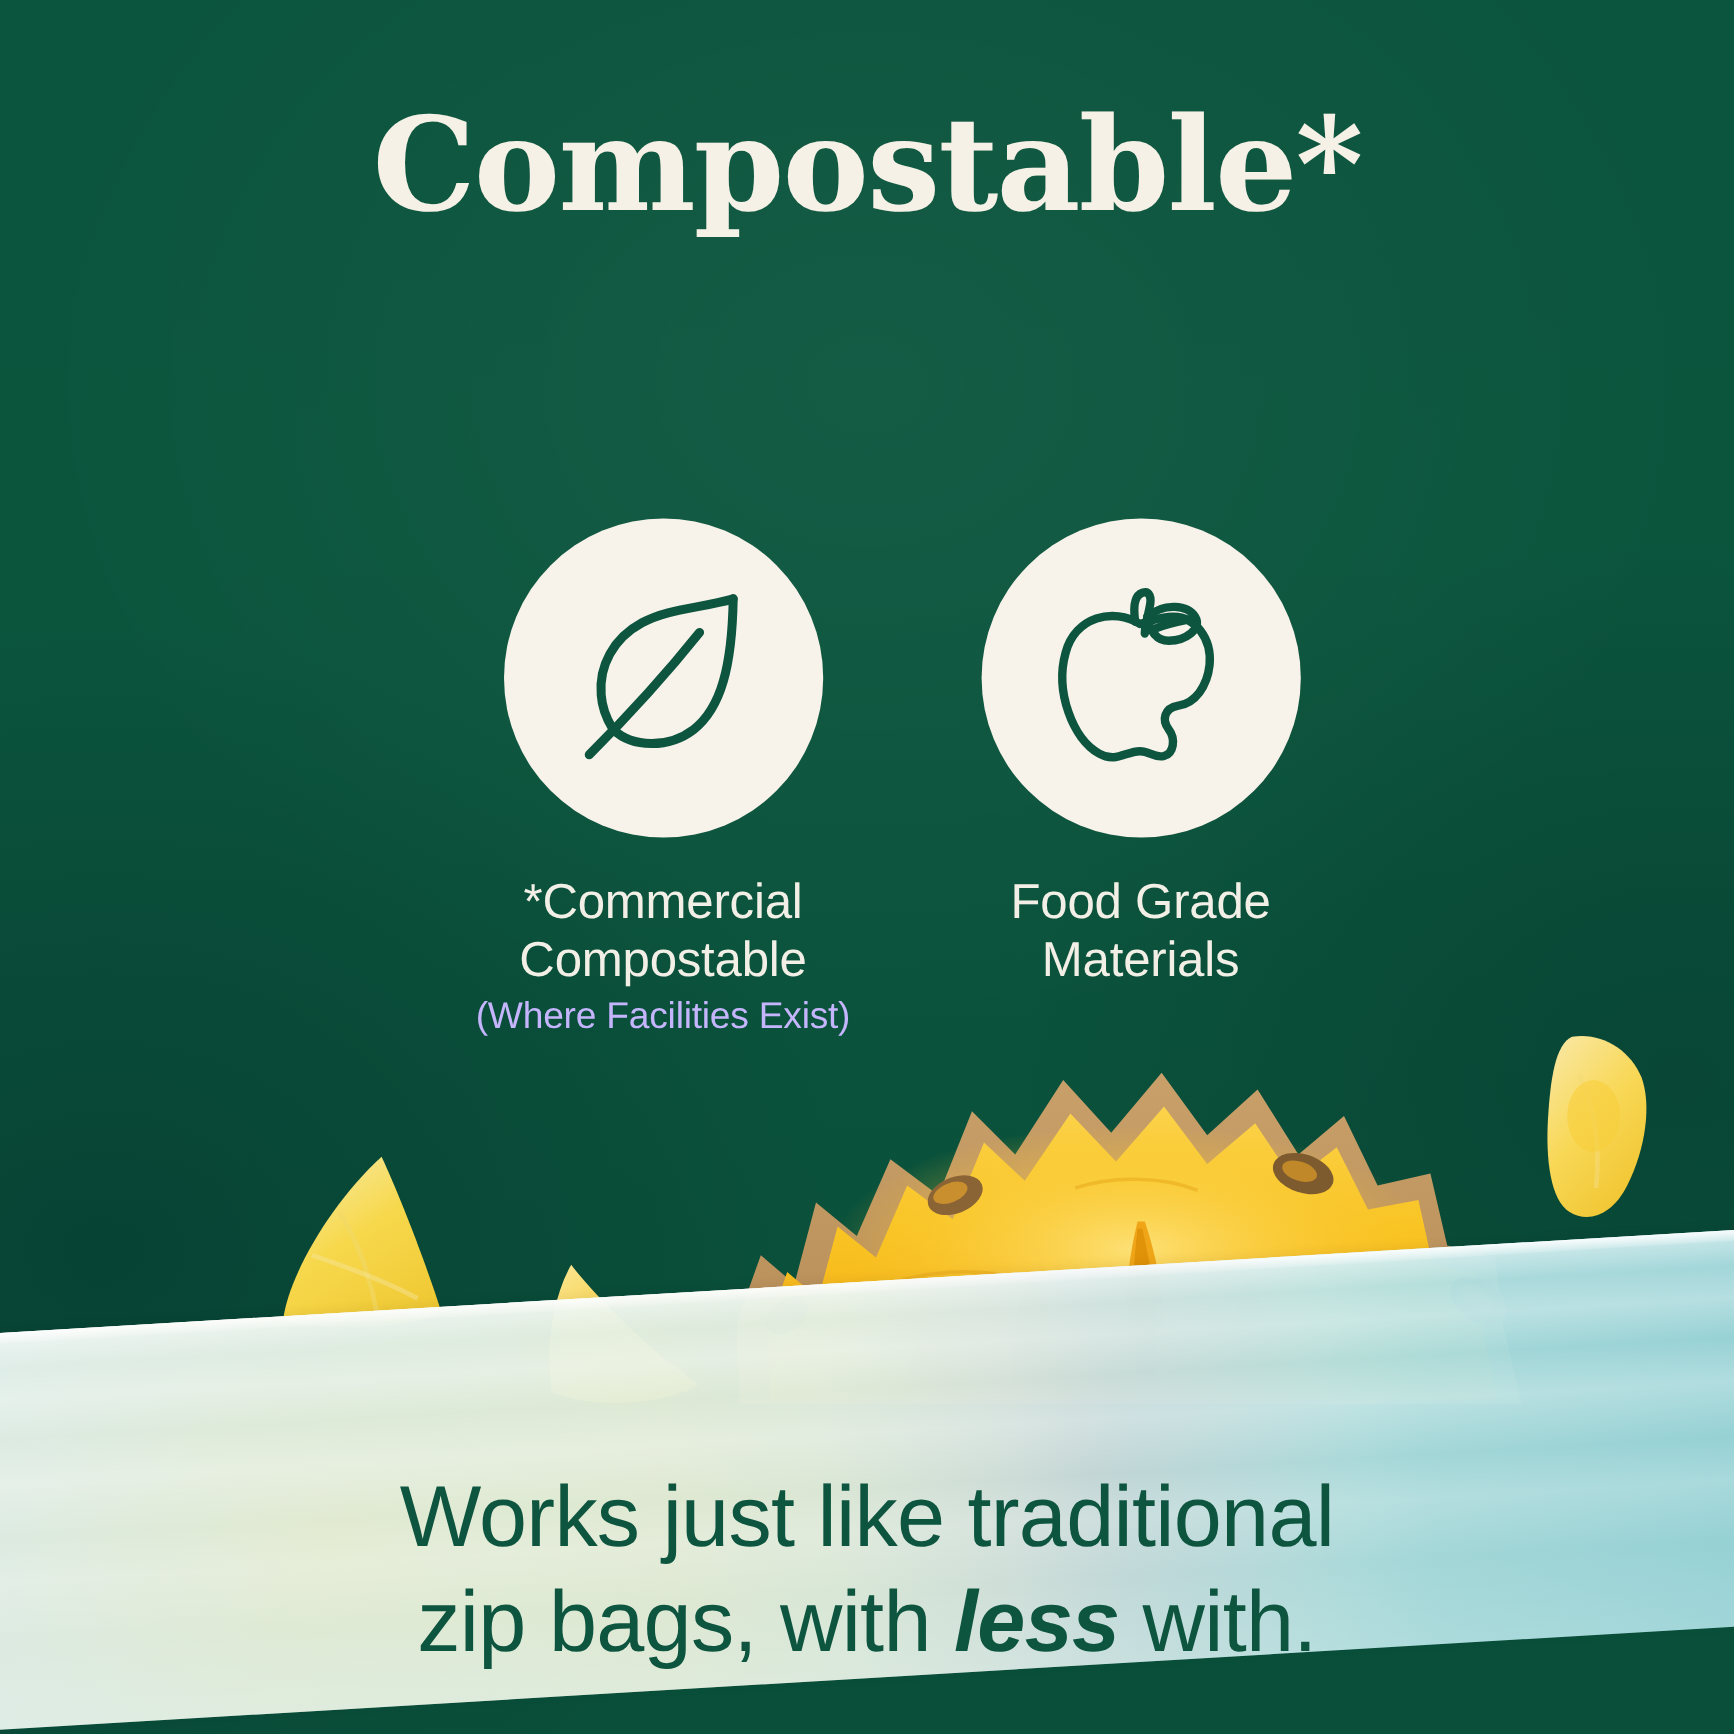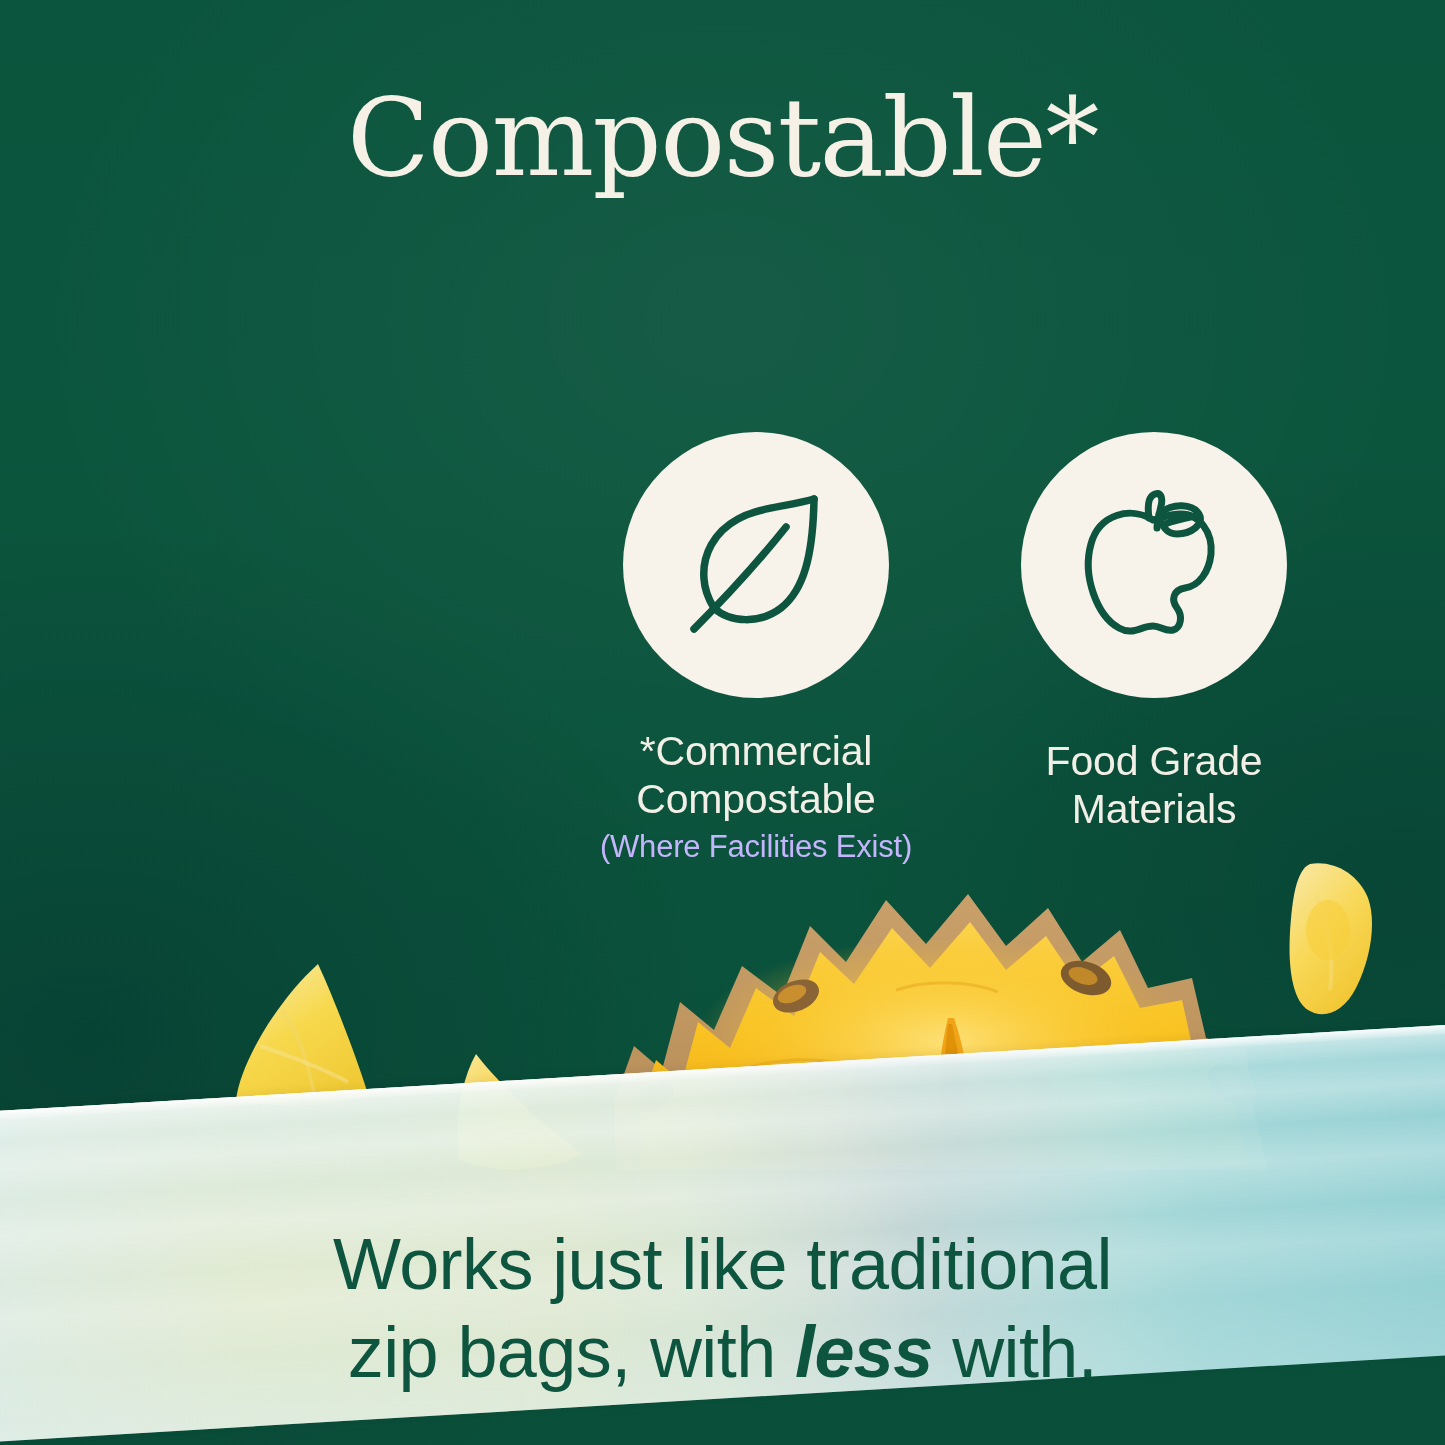--- a/index.html
+++ b/index.html
@@ -25,47 +25,47 @@
     pointer-events:none;
   }
 
   
   .headline{
     position:absolute;
     top:78px;left:0;right:0;
     text-align:center;
     color:#F5F1E6;
     font-family:"DejaVu Serif", serif;
-    font-weight:400;
+    font-weight:700;
     font-size:108px;
     line-height:1.12;
     letter-spacing:-1.5px;
     padding:0 70px;
     box-sizing:border-box;
   }
   .headline .ln{display:block;}
   .headline .ln2{margin-top:-6px;}
 
   
   .features{
     position:absolute;
     top:432px;left:96px;
     width:1253px;
     display:flex;
-    justify-content:flex-end;
+    justify-content:center;
     align-items:flex-start;
   }
   .feature{
     width:390px;
     display:flex;flex-direction:column;align-items:center;
     text-align:center;
   }
   .feature.f1{margin-left:58px;}
   .feature.f2{margin-left:8px;}
-  .feature.f3{margin-left:8px;gap:10px;}
+  .feature.f3{margin-left:8px;}
   .circle{
     width:266px;height:266px;border-radius:50%;
     background:#F7F2EA;
     display:flex;align-items:center;justify-content:center;
     box-sizing:border-box;
   }
   .circle svg{display:block;}
   .cap{
     margin-top:30px;
     color:#F2EFE6;

